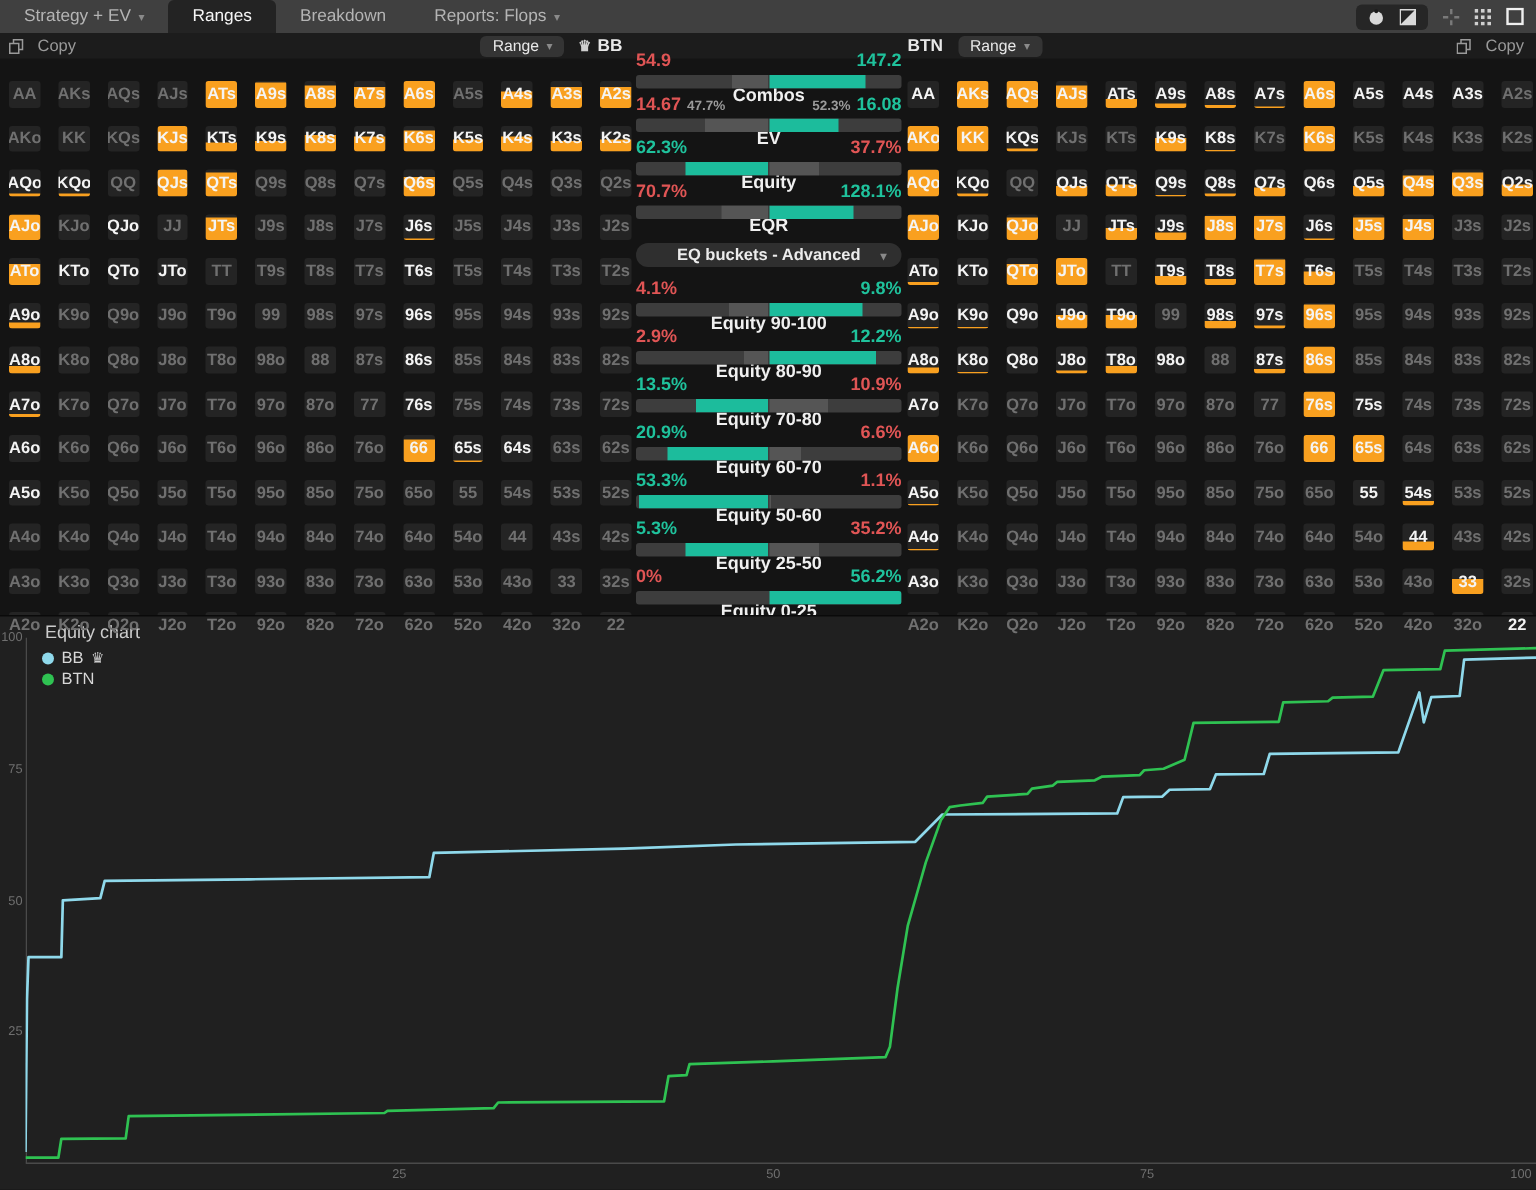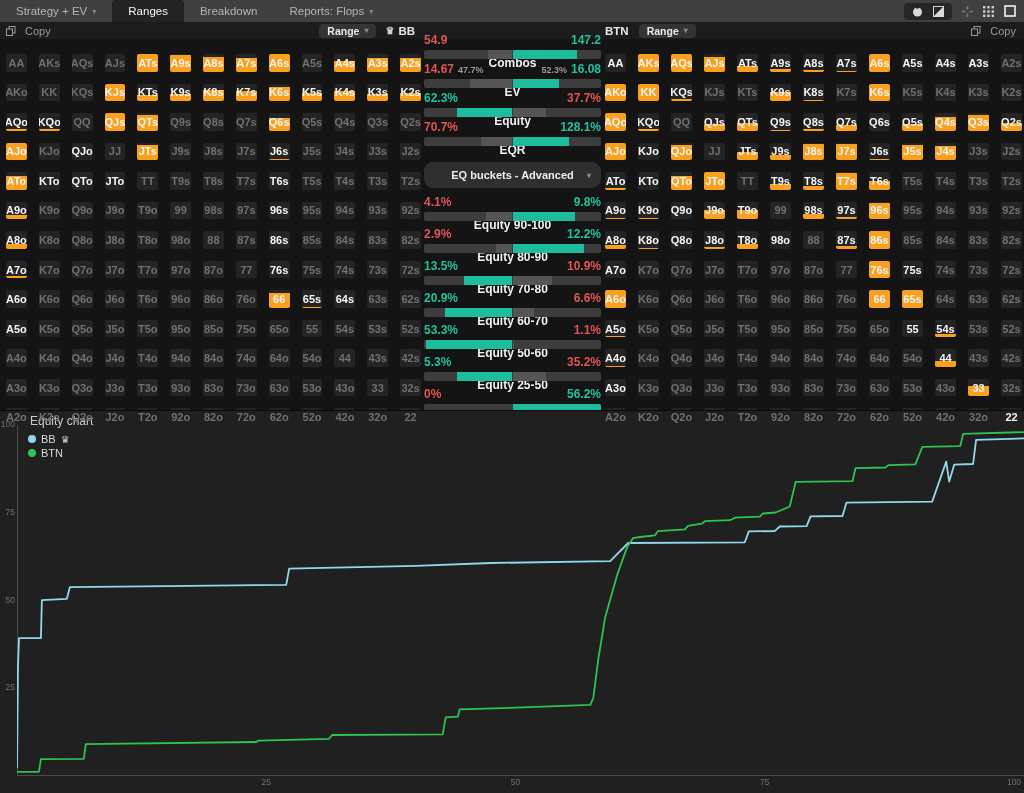--- a/index.html
+++ b/index.html
@@ -15,21 +15,21 @@
   .caret { font-size:8px; color:#8a8a8a; }
   #nav-right { margin-left:auto; display:flex; align-items:center; gap:10px; padding-right:8px; }
   .icon-pill { display:flex; gap:10px; background:#262626; border-radius:4px; padding:3px 8px; }
   .winicon { display:flex; align-items:center; }
 
   
   #subhead { position:absolute; left:0; top:22px; width:1024px; height:17px; background:#1c1c1c;
              display:flex; align-items:center; font-size:11px; color:#a8a8a8; }
   .copybtn { display:flex; align-items:center; gap:9px; color:#9a9a9a; }
   .rangebtn { display:flex; align-items:center; gap:5px; background:#343434; border-radius:4px;
-              padding:1px 8px; color:#e8e8e8; font-weight:700; font-size:10.5px; }
+              padding:1px 8px; color:#e8e8e8; font-weight:400; font-size:10.5px; }
   .player { font-weight:700; color:#e8e8e8; font-size:11.5px; display:flex; align-items:center; gap:4px;}
   .crown { color:#cfcfcf; font-size:10px; }
 
   
   .grid { position:absolute; top:54px; height:372px; display:grid;
           grid-template-columns:repeat(13,1fr); grid-template-rows:repeat(13,1fr); gap:12px; }
   #grid-bb  { left:6px;  width:415px; }
   #grid-btn { left:605px; width:417px; }
   .cell { position:relative; background:#242424; border-radius:2px; overflow:hidden;
           display:flex; align-items:center; justify-content:center; }
@@ -42,21 +42,21 @@
   .srow { position:relative; height:29px; margin-bottom:0px; }
   .sline { display:flex; align-items:baseline; height:15px; font-size:12px; font-weight:700; }
   .sleft { color:#e05555; } .sright { margin-left:auto; color:#1fc29c; }
   .red { color:#e05555 !important; } .green { color:#1fc29c !important; }
   .slabel { position:absolute; left:0; right:0; text-align:center; color:#f0f0f0;
             font-size:12px; font-weight:700;margin-top:23px; }
   .ssub { font-size:9px; color:#9a9a9a; font-weight:700; margin:0 4px; }
   .bar { position:relative; height:9px; border-radius:2px; background:#3d3d3d; margin-top:2px; overflow:hidden;}
   .seg { position:absolute; top:0; bottom:0; }
   .seg.grey { background:#555555; } .seg.teal { background:#1cbc9c; }
-  #bucket-dd { margin:13px 0 7px 0; height:26px; background:#2f2f2f; border-radius:9px;
+  #bucket-dd { margin:13px 0 7px 0; height:16px; background:#2f2f2f; border-radius:9px;
                display:flex; align-items:center; justify-content:center; gap:6px;
                color:#ececec; font-size:11px; font-weight:700; position:relative;}
   #bucket-dd .caret { position:absolute; right:10px; }
   .brow { position:relative; height:32px; }
 
   
   #chart { position:absolute; left:0; top:410px; width:1024px; height:383px; background:#202020;
            border-top:1px solid #0a0a0a; }
   #chart-title { position:absolute; left:30px; top:3px; font-size:12px; color:#cccccc; }
   #legend { position:absolute; left:28px; top:22px; display:flex; flex-direction:column; gap:2px; }

